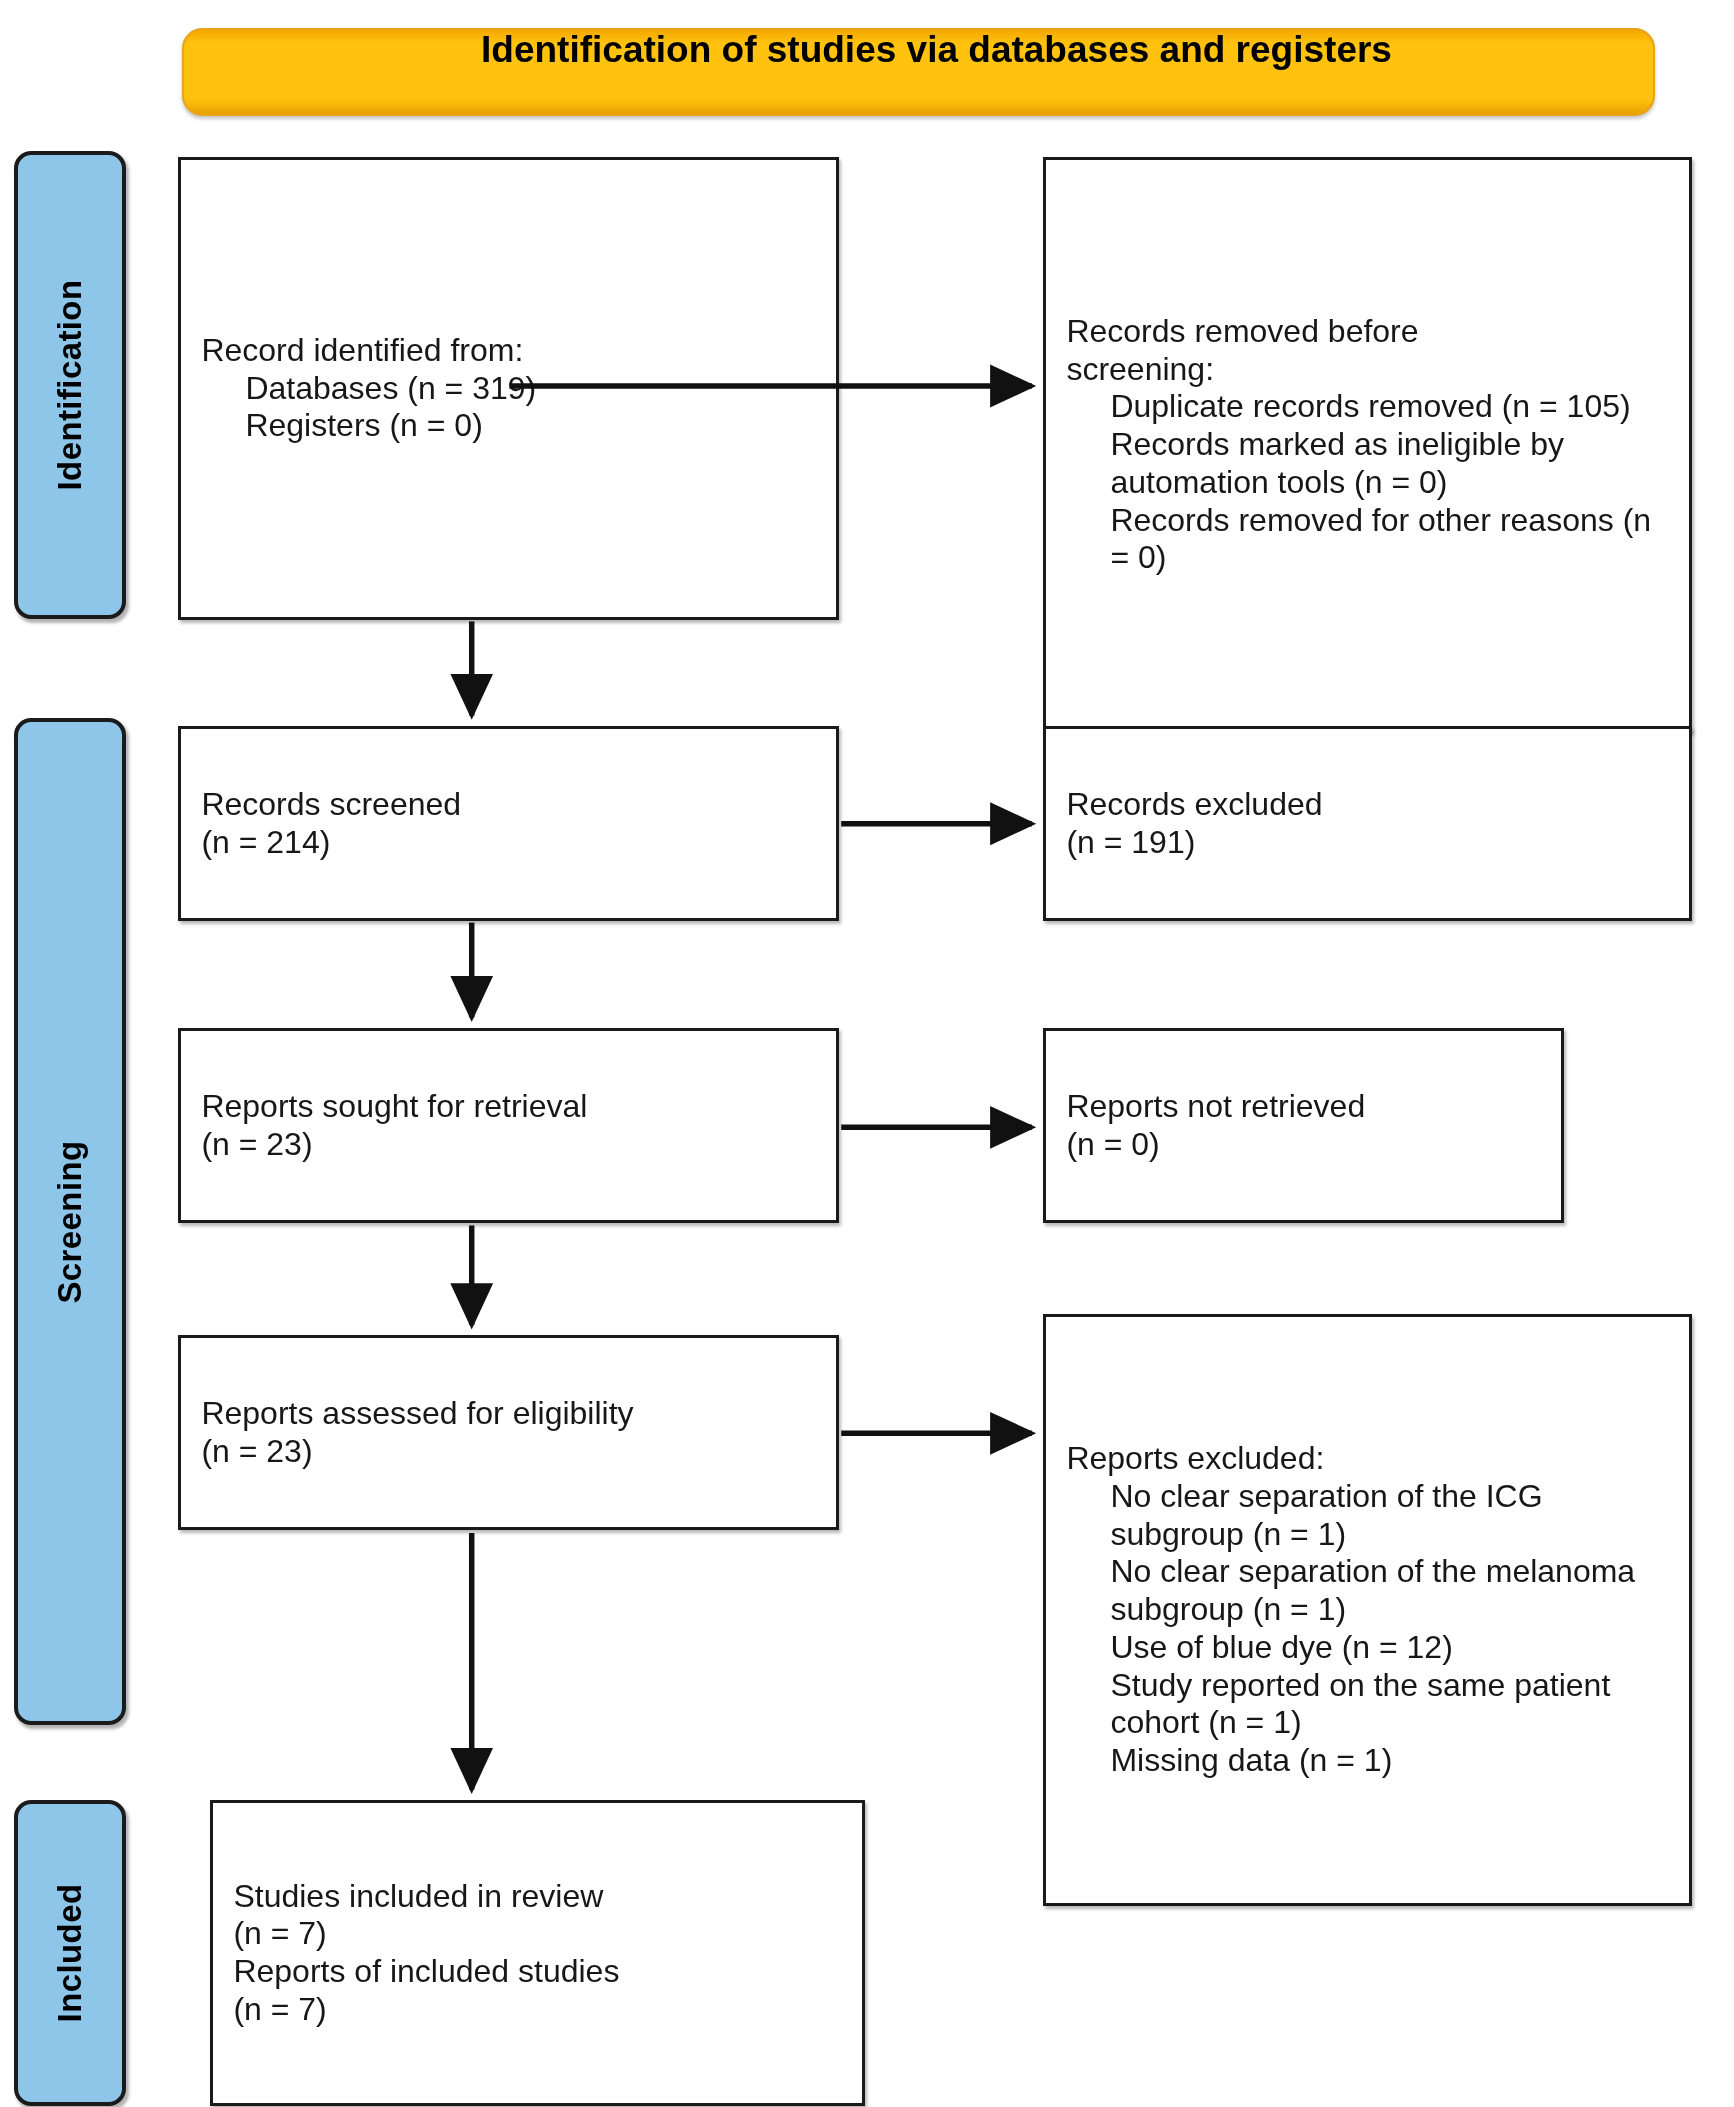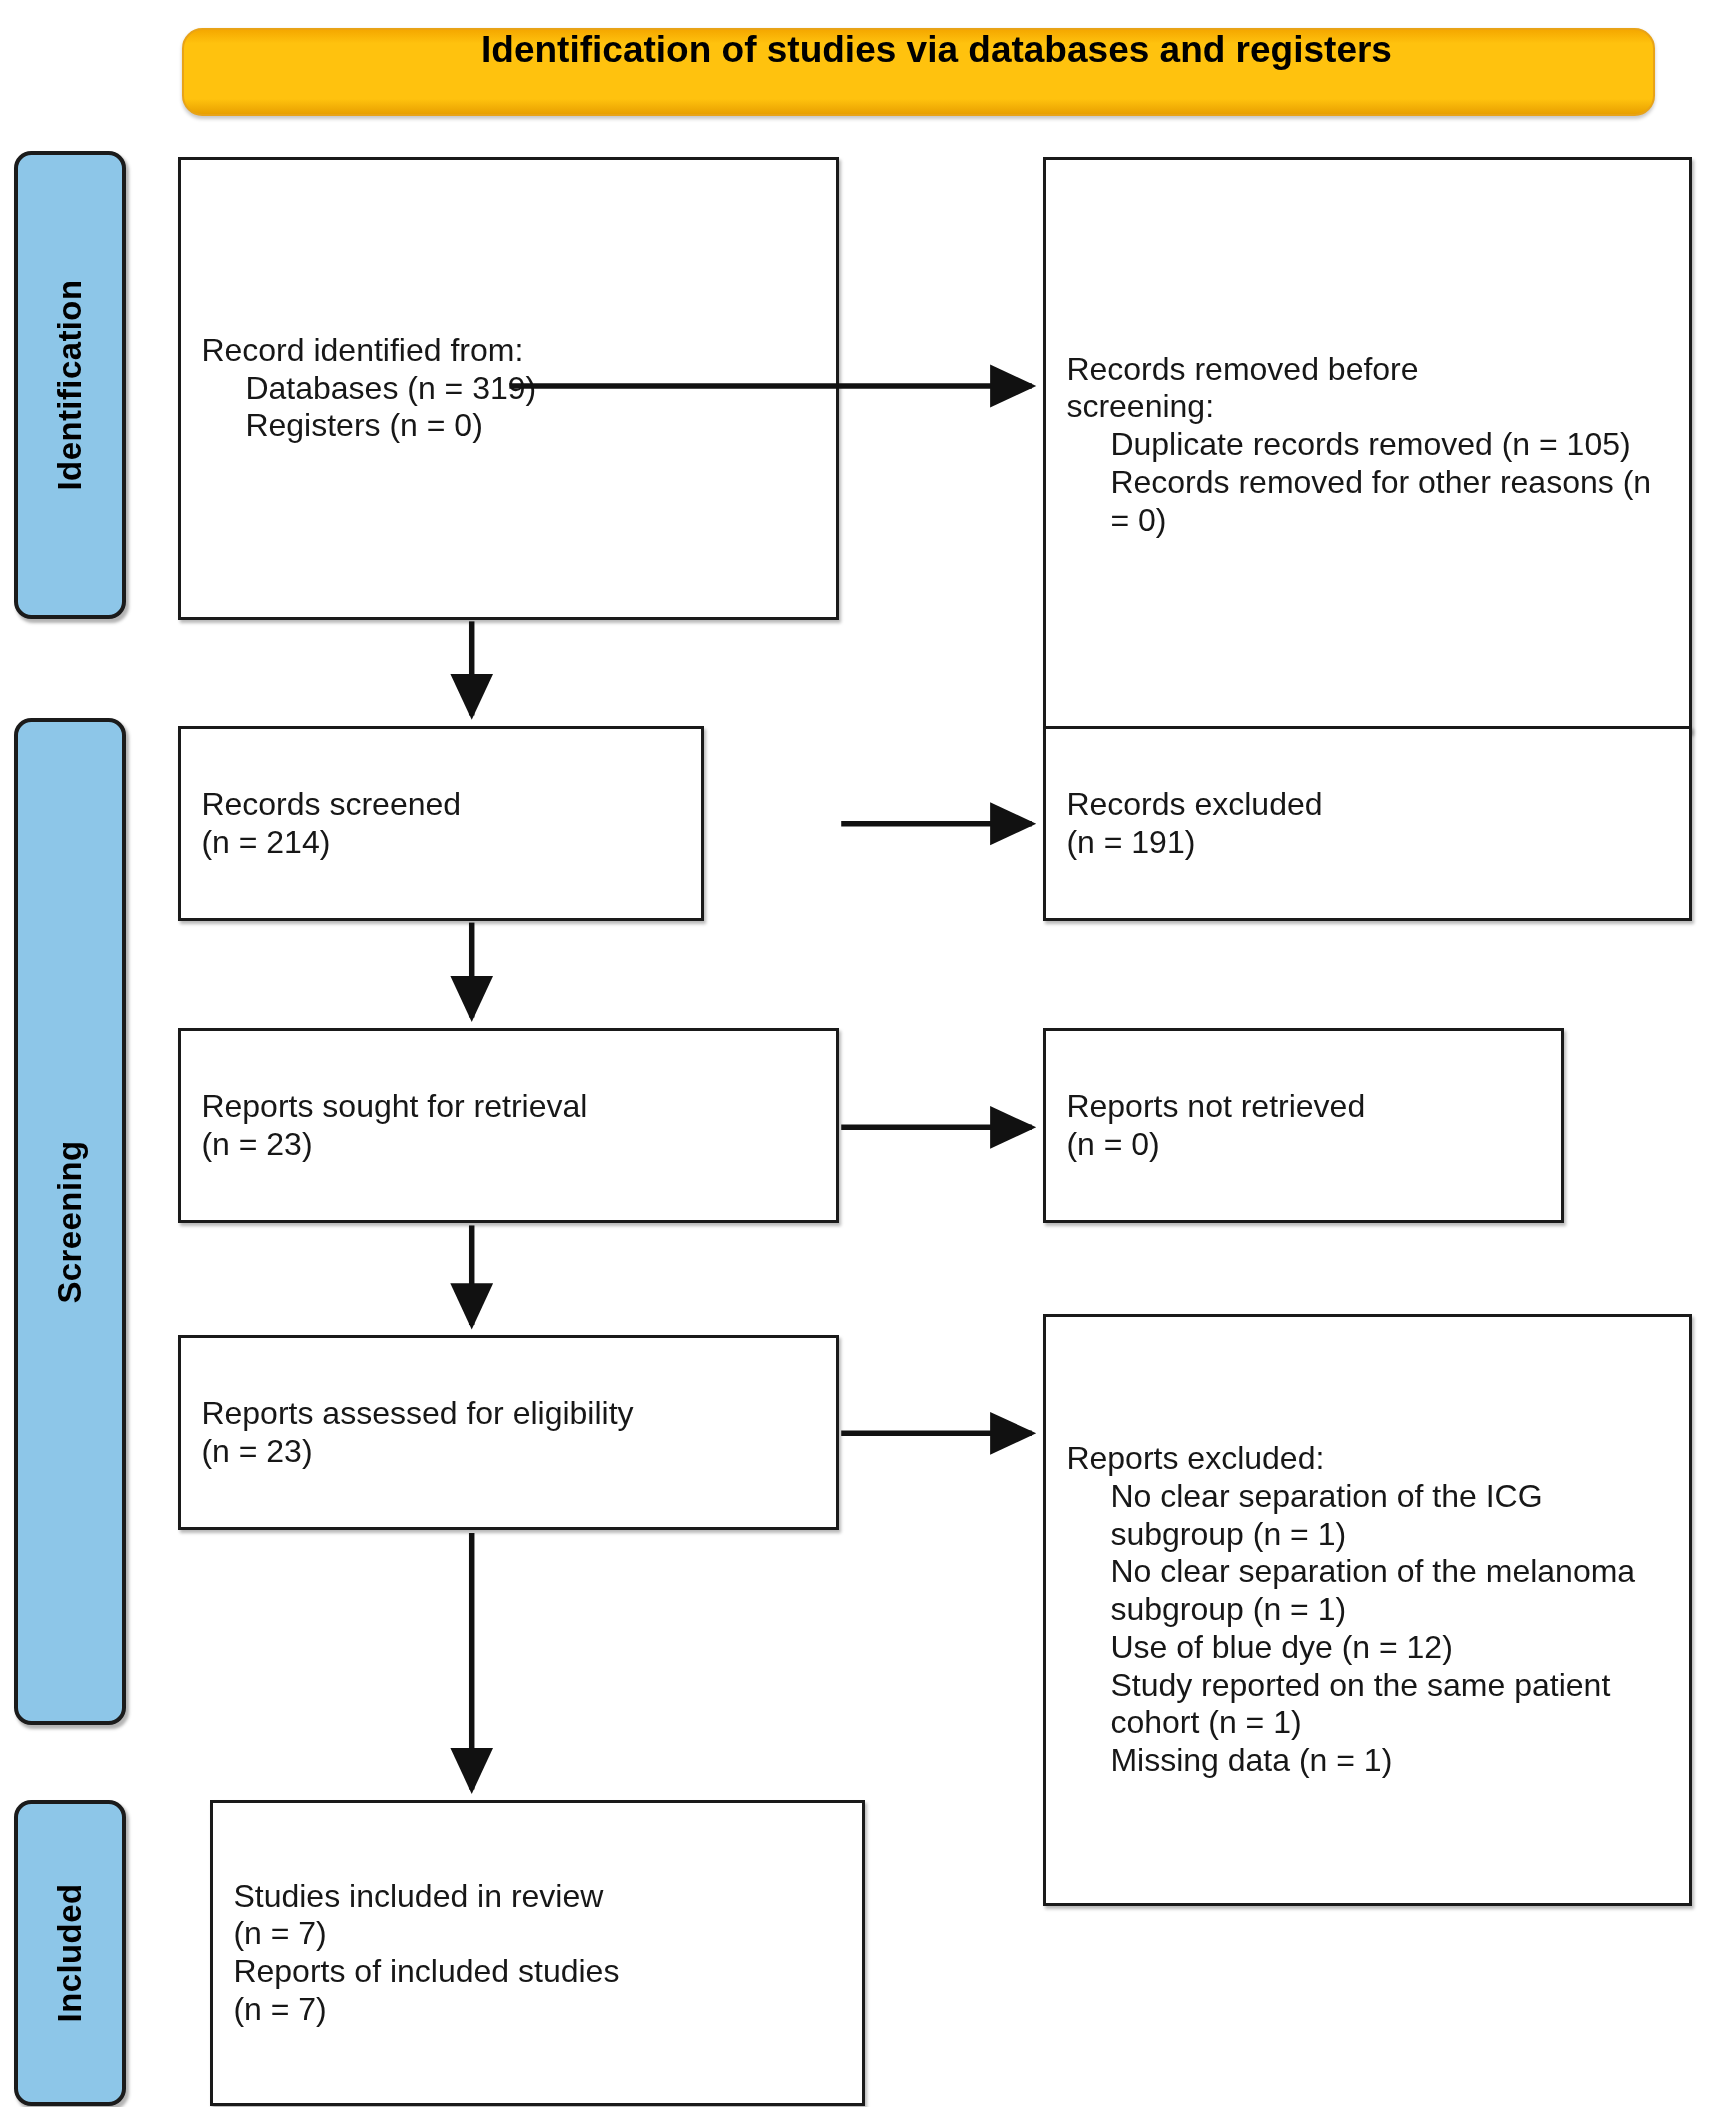--- a/index.html
+++ b/index.html
@@ -88,21 +88,21 @@
     line-height: 1.18;
     color: #171717;
     white-space: pre-wrap;
   }
   .box p.indent { padding-left: 44px; }
   .box .hang { padding-left: 44px; text-indent: 0; }
 
   
   #box-identified      { left: 178px;  top: 157px;  width: 661px;  height: 463px; }
   #box-removed         { left: 1043px; top: 157px;  width: 649px;  height: 576px; }
-  #box-screened        { left: 178px;  top: 726px;  width: 526px;  height: 195px; }
+  #box-screened        { left: 178px;  top: 726px;  width: 661px;  height: 195px; }
   #box-excluded        { left: 1043px; top: 726px;  width: 649px;  height: 195px; }
   #box-sought          { left: 178px;  top: 1028px; width: 661px;  height: 195px; }
   #box-notretrieved    { left: 1043px; top: 1028px; width: 521px;  height: 195px; }
   #box-assessed        { left: 178px;  top: 1335px; width: 661px;  height: 195px; }
   #box-reportsexcluded { left: 1043px; top: 1314px; width: 649px;  height: 592px; }
   #box-included        { left: 178px;  top: 1800px; width: 655px;  height: 306px; margin-left: 32px; }
 
   
   #connectors {
     position: absolute;
@@ -134,20 +134,21 @@
   <div class="box" id="box-identified">
     <p>Record identified from:</p>
     <p class="indent">Databases (n = 319)</p>
     <p class="indent">Registers (n = 0)</p>
   </div>
 
   <div class="box" id="box-removed">
     <p><span>Records removed </span><span class="ital">before</span></p>
     <p><span class="ital">screening</span><span>:</span></p>
     <p class="hang">Duplicate records removed (n = 105)</p>
+    <p class="hang">Records marked as ineligible by automation tools (n = 0)</p>
     <p class="hang">Records removed for other reasons (n = 0)</p>
   </div>
 
   <div class="box" id="box-screened">
     <p>Records screened</p>
     <p>(n = 214)</p>
   </div>
   <div class="box" id="box-excluded">
     <p>Records excluded</p>
     <p>(n = 191)</p>

